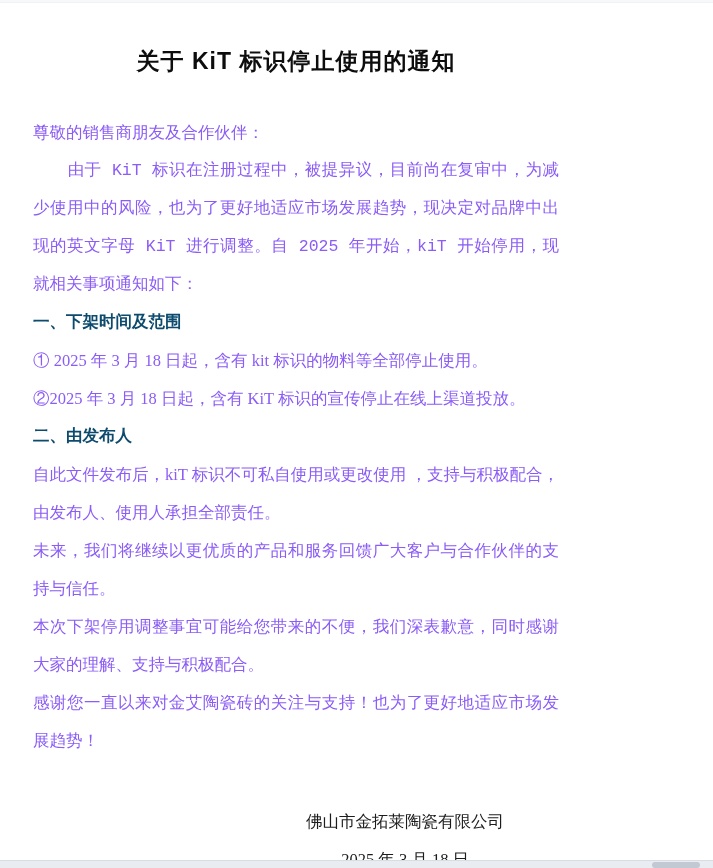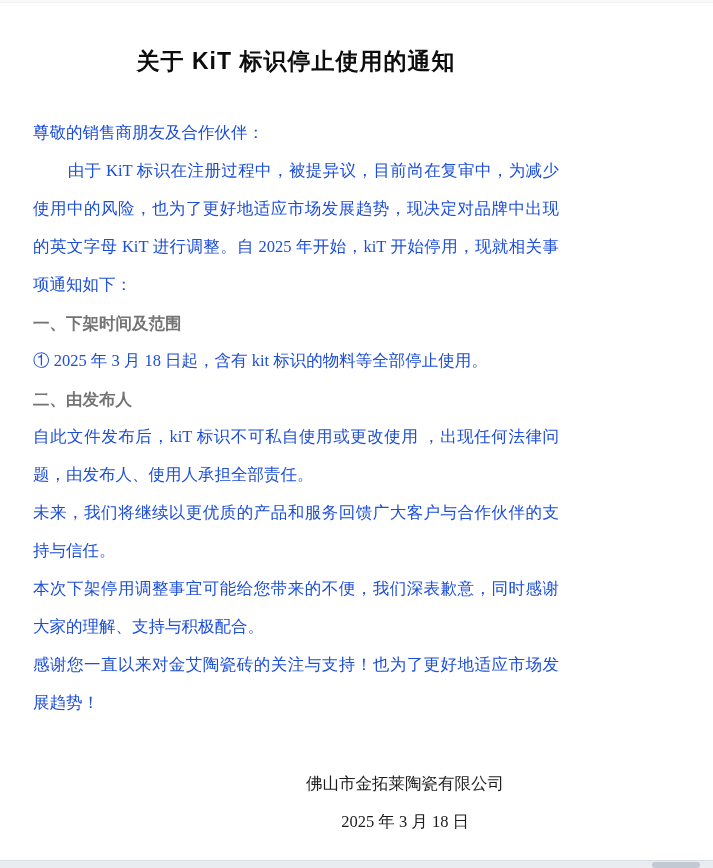--- a/index.html
+++ b/index.html
@@ -25,28 +25,28 @@
     font-weight: bold;
     color: #0d0d0d;
     text-align: center;
     line-height: 33px;
     letter-spacing: 1px;
     margin-bottom: 36px;
   }
   .line, .para, .sec-heading {
     font-size: 16.5px;
     line-height: 38px;
-    color: #1d4ed8;
+    color: #8b5cf6;
   }
   .para { text-align: justify; }
-  .indent { text-indent: 2.1em; }
+  .indent { text-indent: 2.1em; font-family: Liberation Mono, monospace; }
   .sec-heading {
-    font-family: Liberation Sans, sans-serif;
+    font-family: Liberation Mono, monospace;
     font-weight: bold;
-    color: #737373;
+    color: #0c4a6e;
   }
   .signature { margin-top: 43px; }
   .sig-company {
     font-size: 16.5px; line-height: 38px;
     text-align: right; padding-right: 55px;
   }
   .sig-date {
     font-size: 16.5px; line-height: 38px;
     text-align: right; padding-right: 90px;
   }
@@ -72,24 +72,25 @@
 
   <h1 class="doc-title">关于 KiT 标识停止使用的通知</h1>
 
   <div class="line">尊敬的销售商朋友及合作伙伴：</div>
 
   <p class="para indent">由于 KiT 标识在注册过程中，被提异议，目前尚在复审中，为减少使用中的风险，也为了更好地适应市场发展趋势，现决定对品牌中出现的英文字母 KiT 进行调整。自 2025 年开始，kiT 开始停用，现就相关事项通知如下：</p>
 
   <h2 class="sec-heading">一、下架时间及范围</h2>
 
   <p class="para">① 2025 年 3 月 18 日起，含有 kit 标识的物料等全部停止使用。</p>
+  <p class="para">②2025 年 3 月 18 日起，含有 KiT 标识的宣传停止在线上渠道投放。</p>
 
   <h2 class="sec-heading">二、由发布人</h2>
 
-  <p class="para">自此文件发布后，kiT 标识不可私自使用或更改使用 ，出现任何法律问题，由发布人、使用人承担全部责任。</p>
+  <p class="para">自此文件发布后，kiT 标识不可私自使用或更改使用 ，支持与积极配合，由发布人、使用人承担全部责任。</p>
   <p class="para">未来，我们将继续以更优质的产品和服务回馈广大客户与合作伙伴的支持与信任。</p>
   <p class="para">本次下架停用调整事宜可能给您带来的不便，我们深表歉意，同时感谢大家的理解、支持与积极配合。</p>
   <p class="para">感谢您一直以来对金艾陶瓷砖的关注与支持！也为了更好地适应市场发展趋势！</p>
 
   <div class="signature">
     <div class="sig-company">佛山市金拓莱陶瓷有限公司</div>
     <div class="sig-date">2025 年 3 月 18 日</div>
   </div>
 
 </div>

